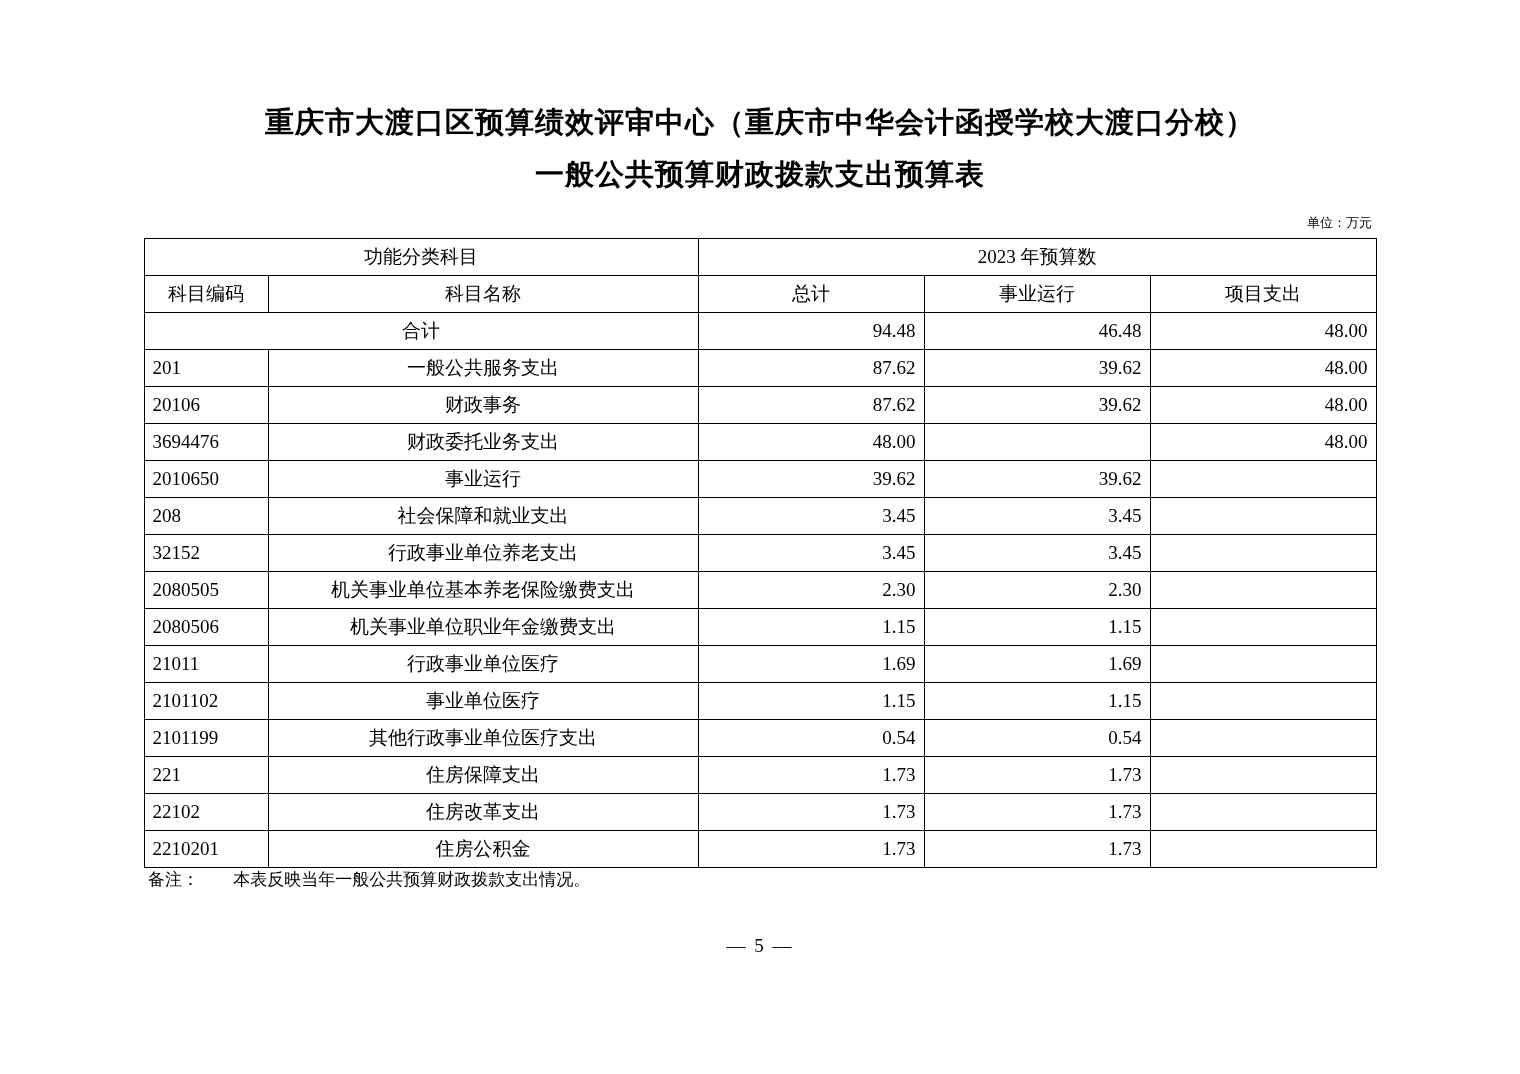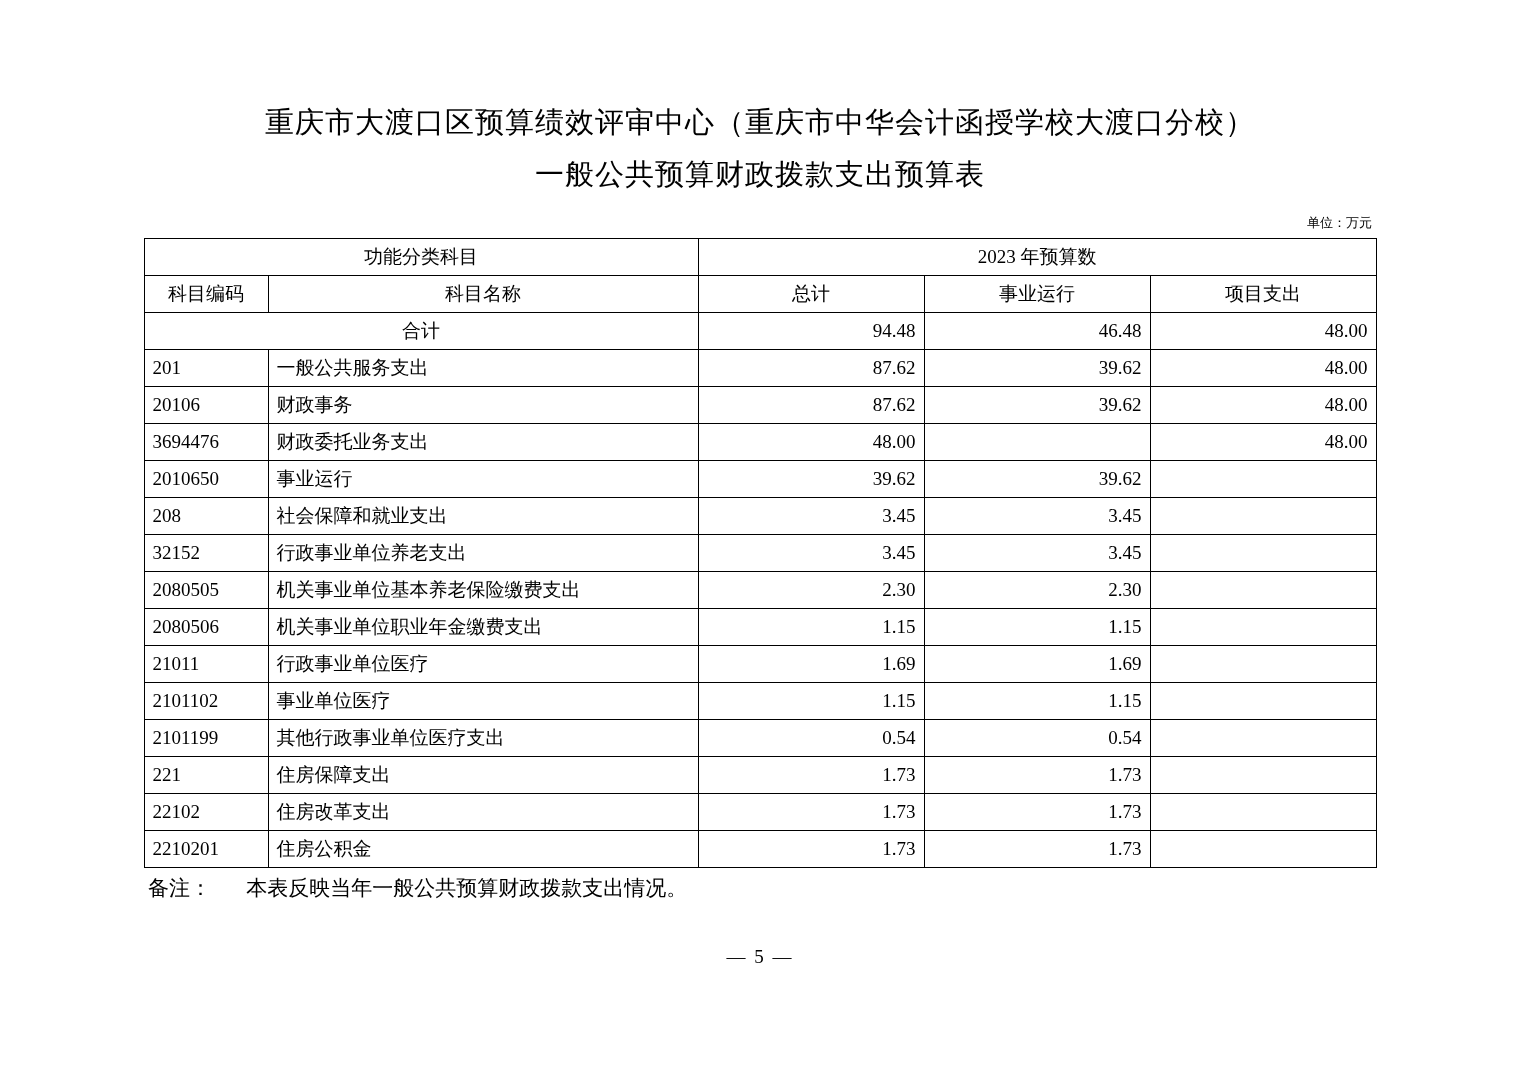--- a/index.html
+++ b/index.html
@@ -21,21 +21,21 @@
     box-sizing: border-box;
     padding: 0;
     position: relative;
   }
   .title-block {
     margin-top: 96px;
     text-align: center;
   }
   .title-line {
     font-size: 29px;
-    font-weight: normal;
+    font-weight: bold;
     letter-spacing: 1px;
     line-height: 52px;
     font-family: "Liberation Serif", "DejaVu Serif", serif;
   }
   .unit-line {
     text-align: right;
     padding-right: 148px;
     font-size: 13px;
     margin-top: 14px;
     margin-bottom: 6px;
@@ -67,36 +67,36 @@
 
   td.num {
     text-align: right;
     padding-right: 12px;
     font-family: "Liberation Serif", "DejaVu Serif", serif;
   }
   td.code {
     text-align: left;
   }
   td.name {
-    text-align: left;
+    text-align: center;
   }
   td.center {
     text-align: center;
   }
   .lvl1 { padding-left: 10px; }
   .lvl2 { padding-left: 26px; }
   .lvl3 { padding-left: 42px; }
 
   .name-lvl1 { padding-left: 10px; }
   .name-lvl2 { padding-left: 24px; }
   .name-lvl3 { padding-left: 38px; }
 
   .note {
-    margin: 6px 0 0 148px;
-    font-size: 21px;
+    margin: 0 0 0 148px;
+    font-size: 17px;
   }
   .note .note-label { margin-right: 30px; }
   .pagenum {
     text-align: center;
     font-size: 19px;
     margin-top: 44px;
     letter-spacing: 2px;
   }
 </style>
 </head>

